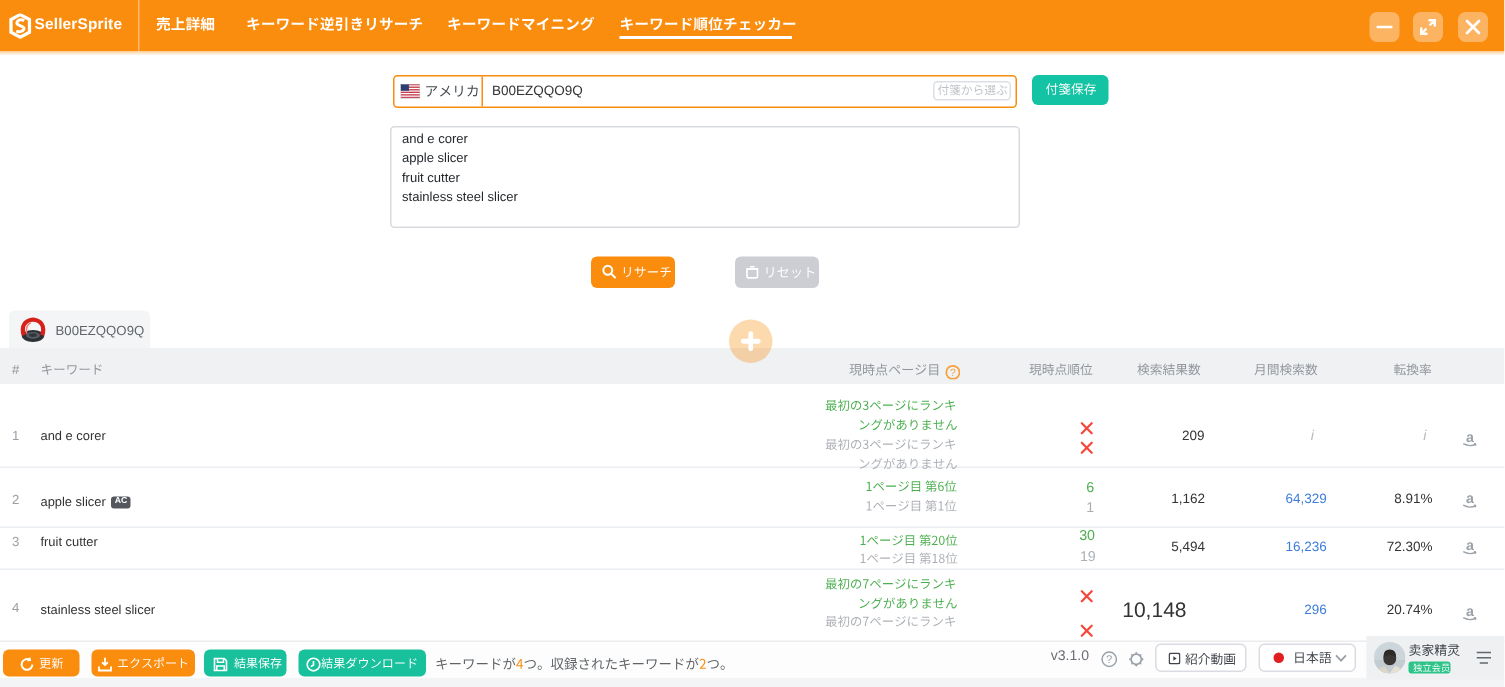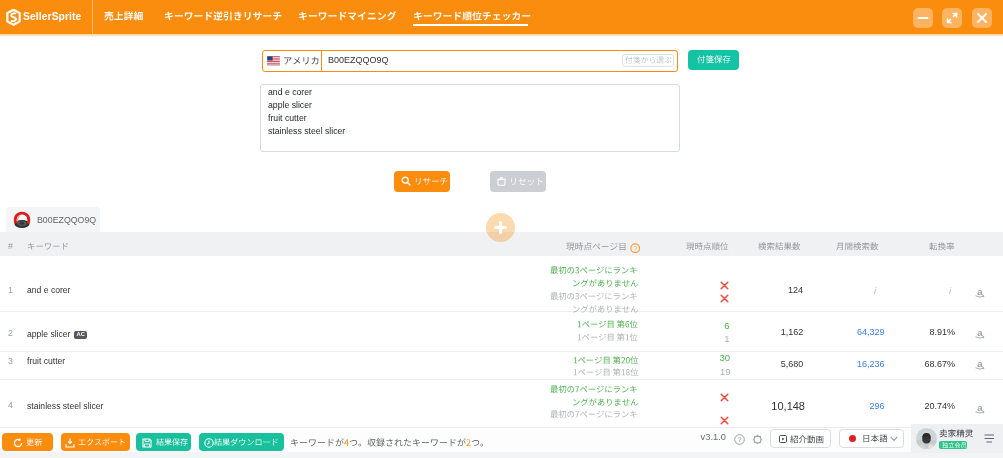--- a/index.html
+++ b/index.html
@@ -449,21 +449,21 @@
         <use href="#g76" x="7000"></use>
       </g>
     </svg>
   </div>
 <svg style="position:absolute;left:719.9px;top:280.5px" width="9" height="9" viewBox="0 0 9 9">
     <path d="M1.2 1.2 L7.8 7.8 M7.8 1.2 L1.2 7.8" stroke="#f5483b" stroke-width="1.5" stroke-linecap="round"></path>
   </svg>
 <svg style="position:absolute;left:719.9px;top:293.8px" width="9" height="9" viewBox="0 0 9 9">
     <path d="M1.2 1.2 L7.8 7.8 M7.8 1.2 L1.2 7.8" stroke="#f5483b" stroke-width="1.5" stroke-linecap="round"></path>
   </svg>
-<div style="position:absolute;top:284.5px;font-family:'Liberation Sans', sans-serif;font-size:9.0px;font-weight:400;color:#333;line-height:11px;white-space:pre;right:200.0px;">124</div>
+<div style="position:absolute;top:284.5px;font-family:'Liberation Sans', sans-serif;font-size:9.0px;font-weight:400;color:#333;line-height:11px;white-space:pre;right:200.0px;">209</div>
 <div style="position:absolute;top:284.5px;font-family:'Liberation Sans', sans-serif;font-size:9.5px;font-weight:400;color:#b6bac0;line-height:11px;white-space:pre;font-style:italic;right:127.0px;">i</div>
 <div style="position:absolute;top:284.5px;font-family:'Liberation Sans', sans-serif;font-size:9.5px;font-weight:400;color:#b6bac0;line-height:11px;white-space:pre;font-style:italic;right:52.0px;">i</div>
 <svg style="position:absolute;left:974.0px;top:285.5px" width="12" height="13" viewBox="0 0 12 13">
     <text x="6" y="8.5" font-family="Liberation Sans" font-size="9.5" font-weight="bold" fill="#9aa1a9" text-anchor="middle">a</text>
     <path d="M1.5 9.8 Q6 12.3 10 9.9 M10 9.9 L8.6 9.7 M10 9.9 L9.4 11.2" stroke="#9aa1a9" stroke-width="0.9" fill="none"></path>
   </svg>
 <div style="position:absolute;top:328.1px;font-family:'Liberation Sans', sans-serif;font-size:8.8px;font-weight:400;color:#9aa0a6;line-height:11px;white-space:pre;left:8.0px;">2</div>
 <div style="position:absolute;top:328.6px;font-family:'Liberation Sans', sans-serif;font-size:8.6px;font-weight:400;color:#333;line-height:10px;white-space:pre;left:27.0px;">apple slicer</div>
 <div style="position:absolute;left:74px;top:330.5px;width:13px;height:8.5px;background:#54585e;border-radius:2px;"></div>
 <div style="position:absolute;top:331.2px;font-family:'Liberation Sans', sans-serif;font-size:5.8px;font-weight:700;color:#fff;line-height:7px;white-space:pre;left:76.5px;">AC</div>
@@ -531,23 +531,23 @@
         <use href="#g50" x="3555"></use>
         <use href="#g79" x="4779"></use>
         <use href="#g77" x="5779"></use>
         <use href="#g83" x="6334"></use>
         <use href="#g52" x="6889"></use>
       </g>
     </svg>
   </div>
 <div style="position:absolute;top:352.0px;font-family:'Liberation Sans', sans-serif;font-size:9.5px;font-weight:400;color:#4caf50;line-height:11px;white-space:pre;right:273.0px;">30</div>
 <div style="position:absolute;top:365.5px;font-family:'Liberation Sans', sans-serif;font-size:9.5px;font-weight:400;color:#acb0b5;line-height:11px;white-space:pre;right:272.5px;">19</div>
-<div style="position:absolute;top:358.5px;font-family:'Liberation Sans', sans-serif;font-size:9.0px;font-weight:400;color:#333;line-height:11px;white-space:pre;right:199.7px;">5,680</div>
+<div style="position:absolute;top:358.5px;font-family:'Liberation Sans', sans-serif;font-size:9.0px;font-weight:400;color:#333;line-height:11px;white-space:pre;right:199.7px;">5,494</div>
 <div style="position:absolute;top:358.5px;font-family:'Liberation Sans', sans-serif;font-size:9.0px;font-weight:400;color:#3d7eda;line-height:11px;white-space:pre;right:118.5px;">16,236</div>
-<div style="position:absolute;top:358.5px;font-family:'Liberation Sans', sans-serif;font-size:9.0px;font-weight:400;color:#333;line-height:11px;white-space:pre;right:48.0px;">68.67%</div>
+<div style="position:absolute;top:358.5px;font-family:'Liberation Sans', sans-serif;font-size:9.0px;font-weight:400;color:#333;line-height:11px;white-space:pre;right:48.0px;">72.30%</div>
 <svg style="position:absolute;left:974.0px;top:358.0px" width="12" height="13" viewBox="0 0 12 13">
     <text x="6" y="8.5" font-family="Liberation Sans" font-size="9.5" font-weight="bold" fill="#9aa1a9" text-anchor="middle">a</text>
     <path d="M1.5 9.8 Q6 12.3 10 9.9 M10 9.9 L8.6 9.7 M10 9.9 L9.4 11.2" stroke="#9aa1a9" stroke-width="0.9" fill="none"></path>
   </svg>
 <div style="position:absolute;top:400.0px;font-family:'Liberation Sans', sans-serif;font-size:8.8px;font-weight:400;color:#9aa0a6;line-height:11px;white-space:pre;left:8.0px;">4</div>
 <div style="position:absolute;top:400.5px;font-family:'Liberation Sans', sans-serif;font-size:8.6px;font-weight:400;color:#333;line-height:10px;white-space:pre;left:27.0px;">stainless steel slicer</div>
 <div style="position:absolute;left:550.4px;top:385.2px;">
     <svg width="88.6" height="9.6" viewBox="0 0 88.6 9.6">
       <g transform="translate(0,7.30) scale(0.00830,-0.00830)" fill="#4caf50">
         <use href="#g63" x="0"></use>
@@ -594,21 +594,21 @@
         <use href="#g42" x="9555"></use>
       </g>
     </svg>
   </div>
 <svg style="position:absolute;left:719.9px;top:393.0px" width="9" height="9" viewBox="0 0 9 9">
     <path d="M1.2 1.2 L7.8 7.8 M7.8 1.2 L1.2 7.8" stroke="#f5483b" stroke-width="1.5" stroke-linecap="round"></path>
   </svg>
 <svg style="position:absolute;left:719.9px;top:415.5px" width="9" height="9" viewBox="0 0 9 9">
     <path d="M1.2 1.2 L7.8 7.8 M7.8 1.2 L1.2 7.8" stroke="#f5483b" stroke-width="1.5" stroke-linecap="round"></path>
   </svg>
-<div style="position:absolute;top:400.5px;font-family:'Liberation Sans', sans-serif;font-size:11px;font-weight:400;color:#333;line-height:11px;white-space:pre;right:198.0px;">10,148</div>
+<div style="position:absolute;top:400.5px;font-family:'Liberation Sans', sans-serif;font-size:14px;font-weight:400;color:#333;line-height:11px;white-space:pre;right:212px;">10,148</div>
 <div style="position:absolute;top:400.5px;font-family:'Liberation Sans', sans-serif;font-size:9.0px;font-weight:400;color:#3d7eda;line-height:11px;white-space:pre;right:118.5px;">296</div>
 <div style="position:absolute;top:400.5px;font-family:'Liberation Sans', sans-serif;font-size:9.0px;font-weight:400;color:#333;line-height:11px;white-space:pre;right:48.0px;">20.74%</div>
 <svg style="position:absolute;left:974.0px;top:401.5px" width="12" height="13" viewBox="0 0 12 13">
     <text x="6" y="8.5" font-family="Liberation Sans" font-size="9.5" font-weight="bold" fill="#9aa1a9" text-anchor="middle">a</text>
     <path d="M1.5 9.8 Q6 12.3 10 9.9 M10 9.9 L8.6 9.7 M10 9.9 L9.4 11.2" stroke="#9aa1a9" stroke-width="0.9" fill="none"></path>
   </svg>
 <div style="position:absolute;left:0;top:427px;width:1003px;height:25px;background:#fdfdfd;border-top:1px solid #ececec;box-sizing:border-box;"></div>
 <div style="position:absolute;left:0;top:451.8px;width:1003px;height:6.2px;background:#f3f4f5;"></div>
 <div style="position:absolute;left:2.0px;top:433px;width:50.5px;height:18px;background:#fa8c0e;border-radius:4px;"></div>
 <svg style="position:absolute;left:12.5px;top:437.5px" width="10" height="10" viewBox="0 0 10 10">

